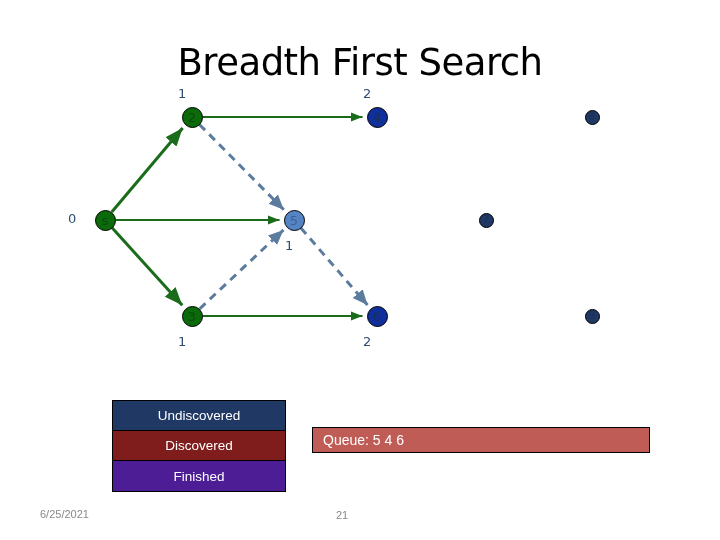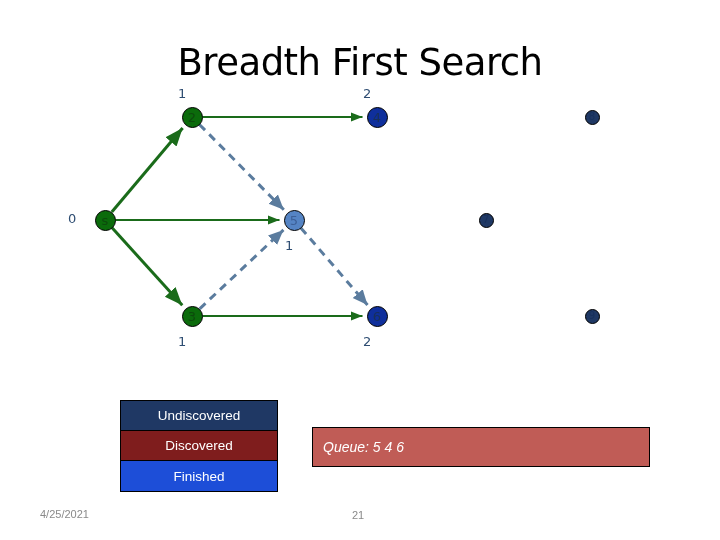--- a/index.html
+++ b/index.html
@@ -82,52 +82,50 @@
     color: #2e4d72;
     line-height: 1;
     white-space: nowrap;
   }
 
   
   #legend {
     position: absolute;
     left: 112px;
     top: 400px;
-    width: 158px;
+    width: 174px;
     border: 1.5px solid #000000;
     box-sizing: border-box;
     background: #000000;
-    margin-left: 8px;
   }
   .legend-row {
     height: 30px;
     display: flex;
     align-items: center;
     justify-content: center;
     color: #ffffff;
     font-family: "Liberation Sans", sans-serif;
     font-size: 13.5px;
     border-bottom: 1px solid #000000;
     box-sizing: border-box;
   }
   .legend-row:last-child { border-bottom: none; }
 
   
   #queue-box {
     position: absolute;
     left: 312px;
     top: 427px;
     width: 338px;
-    height: 40px;
+    height: 26px;
     background: #c05c56;
     border: 1.5px solid #000000;
     box-sizing: border-box;
     display: flex;
     align-items: center;
-    font-style: italic;
   }
   #queue-text {
     color: #ffffff;
     font-family: "Liberation Sans", sans-serif;
     font-size: 14px;
     padding-left: 10px;
     white-space: nowrap;
   }
 
   
@@ -135,21 +133,21 @@
     position: absolute;
     left: 40px;
     top: 508px;
     font-family: "Liberation Sans", sans-serif;
     font-size: 11px;
     color: #8a8a8a;
     white-space: nowrap;
   }
   #footer-page {
     position: absolute;
-    left: 352px;
+    left: 336px;
     top: 509px;
     font-family: "Liberation Sans", sans-serif;
     font-size: 11px;
     color: #8a8a8a;
     white-space: nowrap;
   }
 </style>
 </head>
 <body>
 
@@ -211,24 +209,24 @@
         </div>
         <div class="node node-small" style="left: 584.5px; top: 308.5px; background: rgb(31, 56, 100);">
           <span class="node-label-dark">9</span>
         </div>
       </div>
   </div>
 
   <div id="legend">
       <div class="legend-row" style="background: rgb(31, 56, 100);">Undiscovered</div>
       <div class="legend-row" style="background: #7f1d1d;">Discovered</div>
-      <div class="legend-row" style="background: #1d4ed8;">Finished</div>
+      <div class="legend-row" style="background: #4c1d95;">Finished</div>
     </div>
 
   <div id="queue-box">
     <span id="queue-text">Queue: 5 4 6</span>
   </div>
 
-  <div id="footer-date">4/25/2021</div>
+  <div id="footer-date">6/25/2021</div>
 
   <div id="footer-page">21</div>
 
 </div>
 
 </body></html>

